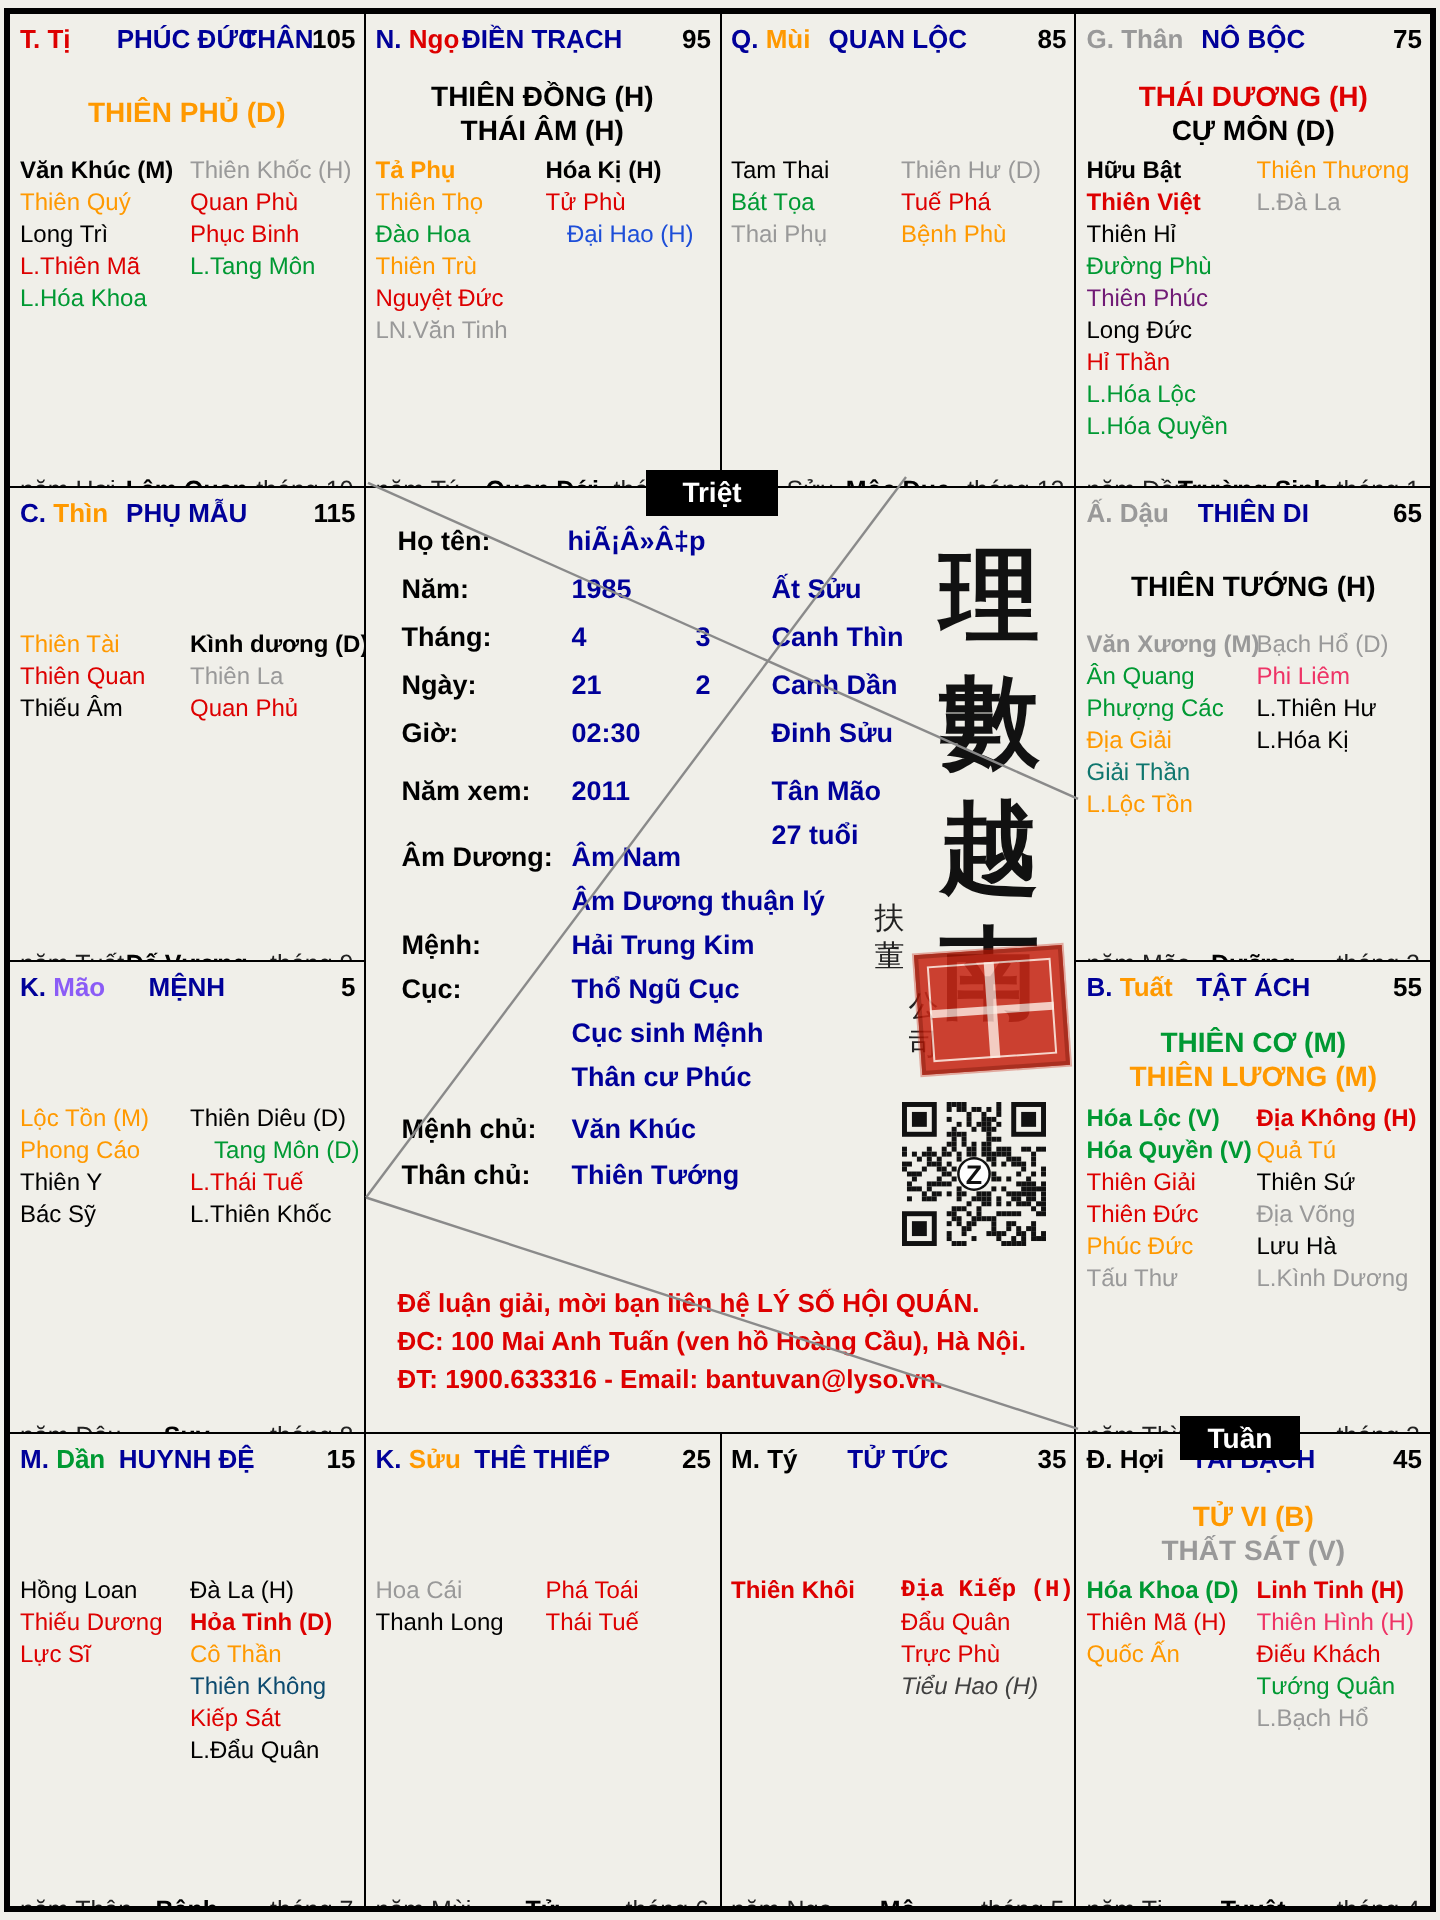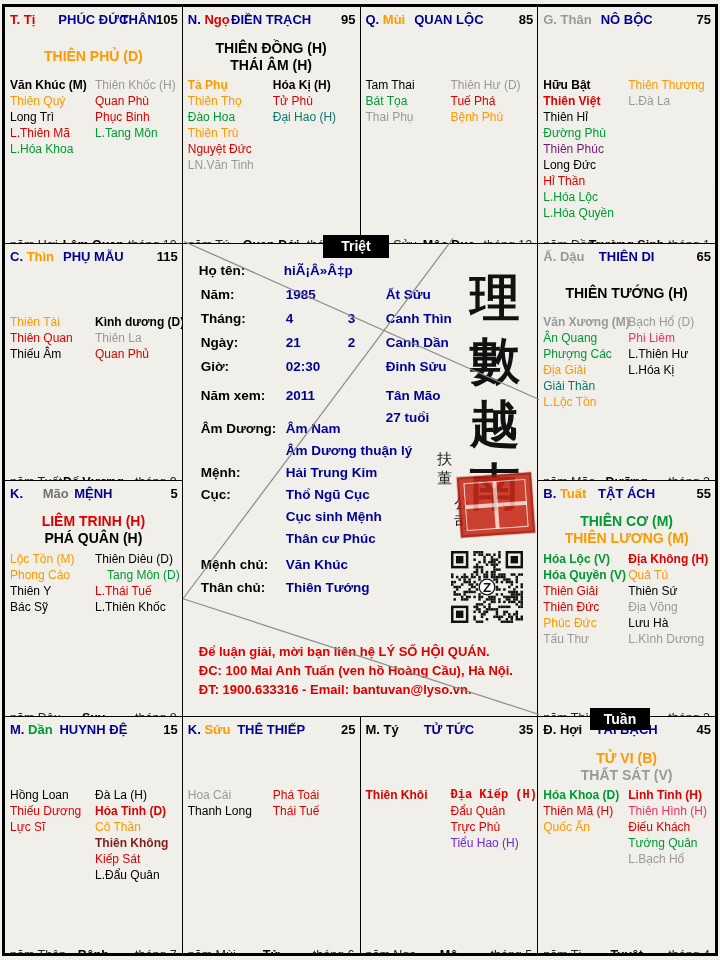--- a/index.html
+++ b/index.html
@@ -124,21 +124,21 @@
           <div style="color: rgb(255, 153, 0); font-weight: bold;">Tả Phụ</div>
           <div style="color: rgb(255, 153, 0);">Thiên Thọ</div>
           <div style="color: rgb(0, 153, 51);">Đào Hoa</div>
           <div style="color: rgb(255, 153, 0);">Thiên Trù</div>
           <div style="color: rgb(221, 0, 0);">Nguyệt Đức</div>
           <div style="color: rgb(153, 153, 153);">LN.Văn Tinh</div>
         </div>
         <div class="p-col r">
           <div style="color: rgb(0, 0, 0); font-weight: bold;">Hóa Kị (H)</div>
           <div style="color: rgb(221, 0, 0);">Tử Phù</div>
-          <div style="color: #0f766e;">Đại Hao (H)</div>
+          <div style="color: #1d4ed8; text-align: center;">Đại Hao (H)</div>
         </div>
       </div>
       <div class="p-foot">
         <span class="fy">năm Tý</span>
         <span class="fs">Quan Đới</span>
         <span class="fm">tháng 11</span>
       </div>
     </div>
     <div class="palace" style="grid-area: 1 / 3;">
       <div class="p-head">
@@ -162,20 +162,24 @@
         <span class="fy">năm Sửu</span>
         <span class="fs">Mộc Dục</span>
         <span class="fm">tháng 12</span>
       </div>
     </div>
     <div class="palace" style="grid-area: 1 / 4;">
       <div class="p-head">
         <span class="p-stem"><span style="color: rgb(153, 153, 153);">G. </span><span style="color: rgb(153, 153, 153);">Thân</span></span>
         <span class="p-name">NÔ BỘC</span>
         <span class="p-num">75</span>
+      </div>
+      <div class="p-mains">
+        <div style="color: rgb(221, 0, 0);">THÁI DƯƠNG (H)</div>
+        <div style="color: rgb(0, 0, 0);">CỰ MÔN (D)</div>
       </div>
       <div class="p-cols">
         <div class="p-col l">
           <div style="color: rgb(0, 0, 0); font-weight: bold;">Hữu Bật</div>
           <div style="color: rgb(221, 0, 0); font-weight: bold;">Thiên Việt</div>
           <div style="color: rgb(0, 0, 0);">Thiên Hỉ</div>
           <div style="color: rgb(0, 153, 51);">Đường Phù</div>
           <div style="color: #701a75;">Thiên Phúc</div>
           <div style="color: rgb(0, 0, 0);">Long Đức</div>
           <div style="color: rgb(221, 0, 0);">Hỉ Thần</div>
@@ -243,27 +247,23 @@
         </div>
       </div>
       <div class="p-foot">
         <span class="fy">năm Mão</span>
         <span class="fs">Dưỡng</span>
         <span class="fm">tháng 2</span>
       </div>
     </div>
     <div class="palace" style="grid-area: 3 / 1;">
       <div class="p-head">
-        <span class="p-stem"><span style="color: rgb(0, 0, 153);">K. </span><span style="color: #737373; margin-left: 16px;">Mão</span></span>
+        <span class="p-stem"><span style="color: rgb(0, 0, 153);">K. </span><span style="color: #8b5cf6;">Mão</span></span>
         <span class="p-name">MỆNH</span>
         <span class="p-num">5</span>
-      </div>
-      <div class="p-mains">
-        <div style="color: rgb(221, 0, 0);">LIÊM TRINH (H)</div>
-        <div style="color: rgb(0, 0, 0);">PHÁ QUÂN (H)</div>
       </div>
       <div class="p-cols">
         <div class="p-col l">
           <div style="color: rgb(255, 153, 0);">Lộc Tồn (M)</div>
           <div style="color: rgb(255, 153, 0);">Phong Cáo</div>
           <div style="color: rgb(0, 0, 0);">Thiên Y</div>
           <div style="color: rgb(0, 0, 0);">Bác Sỹ</div>
         </div>
         <div class="p-col r">
           <div style="color: rgb(0, 0, 0);">Thiên Diêu (D)</div>
@@ -321,21 +321,21 @@
       <div class="p-cols">
         <div class="p-col l">
           <div style="color: rgb(0, 0, 0);">Hồng Loan</div>
           <div style="color: rgb(221, 0, 0);">Thiếu Dương</div>
           <div style="color: rgb(221, 0, 0);">Lực Sĩ</div>
         </div>
         <div class="p-col r">
           <div style="color: rgb(0, 0, 0);">Đà La (H)</div>
           <div style="color: rgb(221, 0, 0); font-weight: bold;">Hỏa Tinh (D)</div>
           <div style="color: rgb(255, 153, 0);">Cô Thần</div>
-          <div style="color: #7f1d1d; font-weight: bold;">Thiên Không</div>
+          <div style="color: #0c4a6e; font-weight: normal;">Thiên Không</div>
           <div style="color: rgb(221, 0, 0);">Kiếp Sát</div>
           <div style="color: rgb(0, 0, 0);">L.Đẩu Quân</div>
         </div>
       </div>
       <div class="p-foot">
         <span class="fy">năm Thân</span>
         <span class="fs">Bệnh</span>
         <span class="fm">tháng 7</span>
       </div>
     </div>
@@ -368,21 +368,21 @@
         <span class="p-num">35</span>
       </div>
       <div class="p-cols">
         <div class="p-col l">
           <div style="color: rgb(221, 0, 0); font-weight: bold;">Thiên Khôi</div>
         </div>
         <div class="p-col r">
           <div style="color: rgb(221, 0, 0); font-weight: bold; font-family: Liberation Mono, monospace;">Địa Kiếp (H)</div>
           <div style="color: rgb(221, 0, 0);">Đẩu Quân</div>
           <div style="color: rgb(221, 0, 0);">Trực Phù</div>
-          <div style="color: #6d28d9;">Tiểu Hao (H)</div>
+          <div style="color: #404040; font-style: italic;">Tiểu Hao (H)</div>
         </div>
       </div>
       <div class="p-foot">
         <span class="fy">năm Ngọ</span>
         <span class="fs">Mộ</span>
         <span class="fm">tháng 5</span>
       </div>
     </div>
     <div class="palace" style="grid-area: 4 / 4;">
       <div class="p-head">

